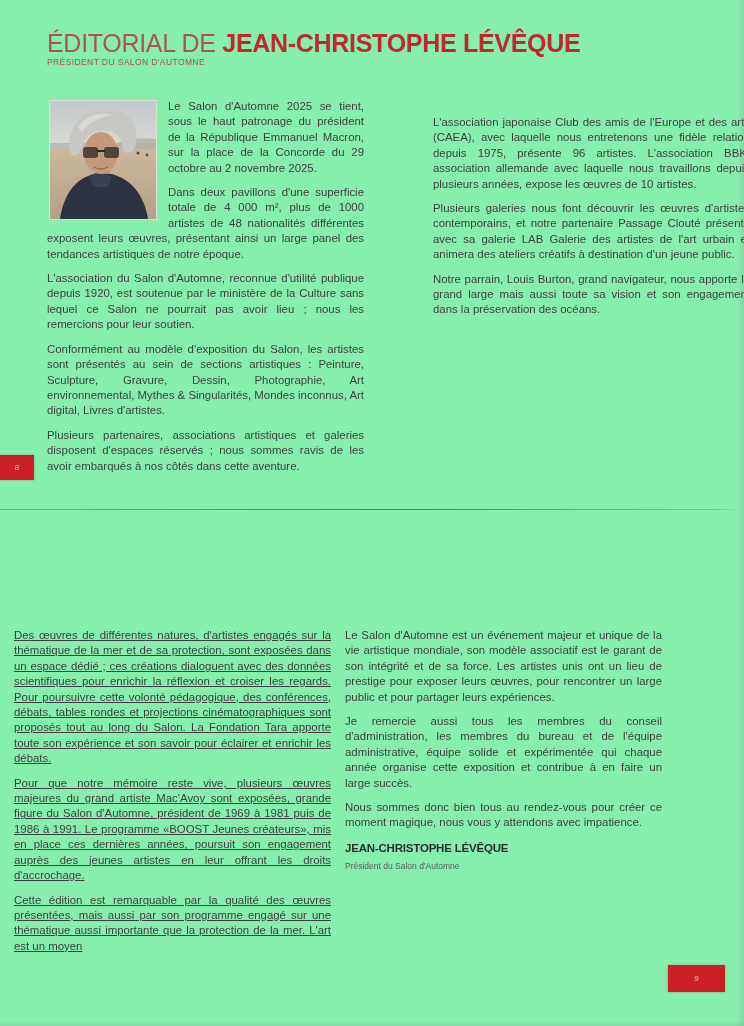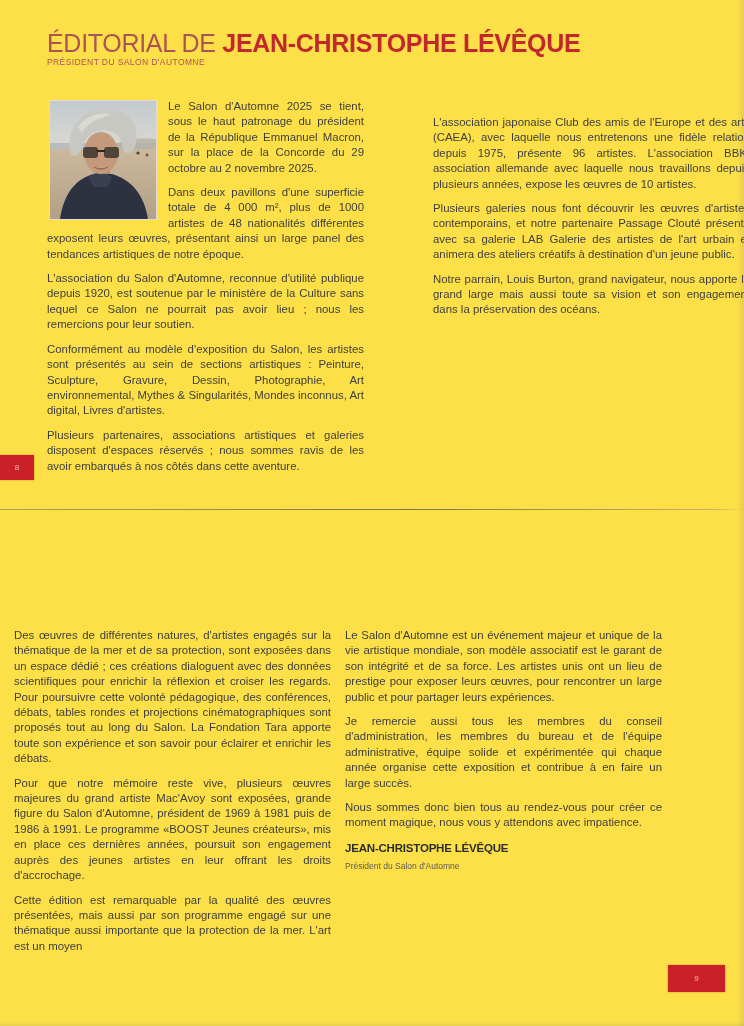--- a/index.html
+++ b/index.html
@@ -5,42 +5,42 @@
   :root{
     --accent-red:#c1272d;
     --title-light-red:#ad5257;
     --body-text:#3e3e3e;
   }
   *{margin:0;padding:0;box-sizing:border-box;}
   html,body{background:#e8e8e8;}
   body{font-family:"Liberation Sans","DejaVu Sans",sans-serif;}
   .page{
     position:relative;width:744px;height:1026px;margin:0 auto;
-    background:#fde047;overflow:hidden;color:var(--body-text);
+    background:#86efac;overflow:hidden;color:var(--body-text);
   }
   
   .edge-right{position:absolute;top:0;right:0;width:7px;height:100%;
     background:linear-gradient(to right,rgba(0,0,0,0),rgba(120,120,120,.18));}
   .edge-bottom{position:absolute;left:0;bottom:0;width:100%;height:5px;
     background:linear-gradient(to bottom,rgba(0,0,0,0),rgba(120,120,120,.15));}
 
   header{position:absolute;left:47px;top:30px;}
   h1{font-size:25px;line-height:26px;font-weight:400;letter-spacing:-.3px;white-space:nowrap;}
   .t-light{color:var(--title-light-red);font-weight:400;}
   .t-bold{color:var(--accent-red);font-weight:700;}
   .subtitle{font-size:8.5px;color:var(--title-light-red);letter-spacing:.4px;margin-top:1px;font-weight:400;}
 
   .col{position:absolute;width:317px;font-size:11.4px;line-height:15.4px;
     text-align:justify;color:var(--body-text);}
   .col p{margin-bottom:9px;}
   .col sup{font-size:7.5px;vertical-align:super;line-height:0;}
 
   .col-top-left{left:47px;top:99px;}
   .col-top-right{left:397px;top:115px;margin-left:36px;}
-  .col-bottom-left{left:14px;top:628px;}
+  .col-bottom-left{left:14px;top:628px;text-decoration:underline;}
   .col-bottom-right{left:345px;top:628px;}
 
   .photo{float:left;width:106px;height:118px;margin:2px 12px 0 3px;
     outline:1px solid #e2ded6;}
   .photo svg{display:block;width:100%;height:100%;}
 
   .tab{position:absolute;background:#cb2027;color:#f2b9b6;
     display:flex;align-items:center;justify-content:center;
     font-size:8px;box-shadow:0 0 2px rgba(150,30,30,.4);}
   .tab-left{left:0;top:455px;width:34px;height:25px;}

